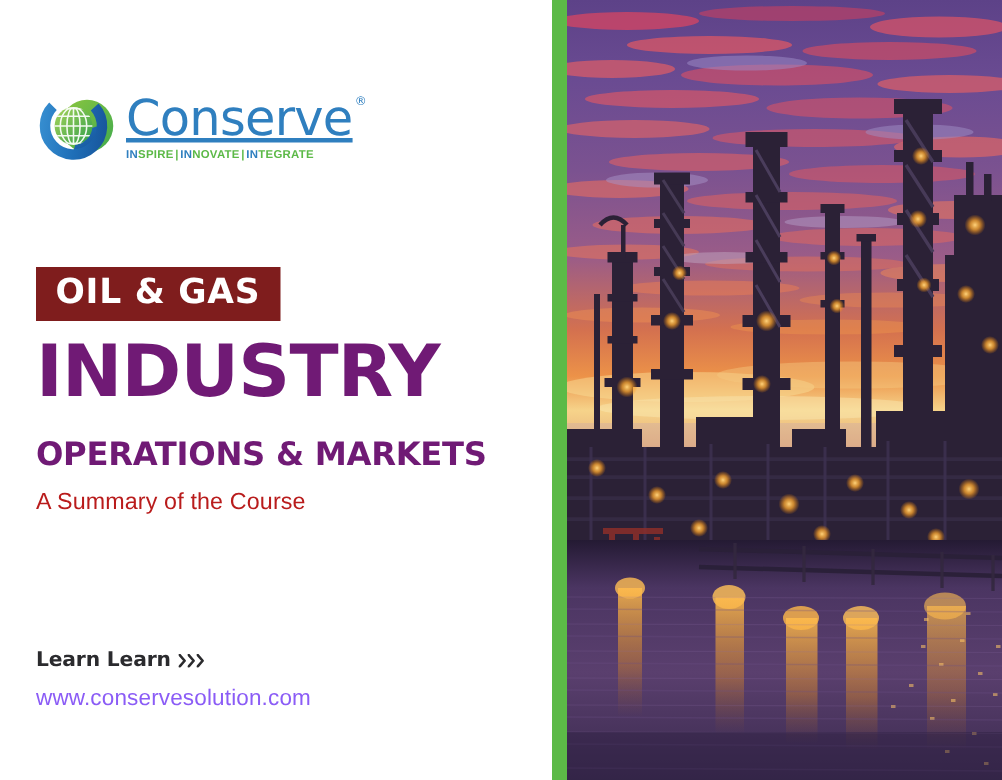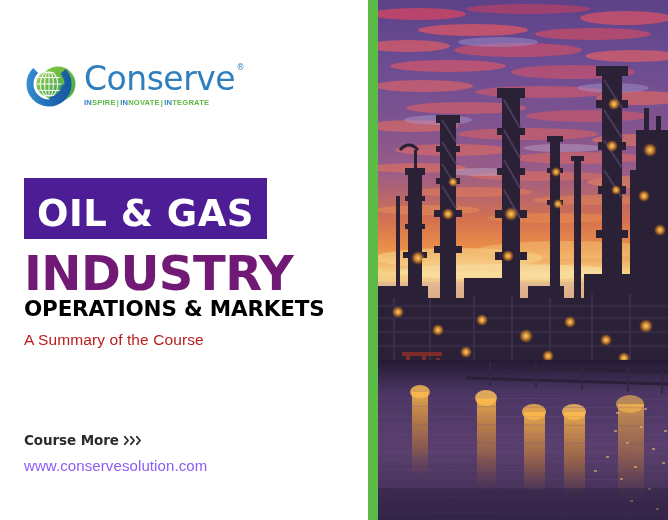--- a/index.html
+++ b/index.html
@@ -40,20 +40,21 @@
     padding-top:4px;
   }
   .logo-word {
     position:relative;
     font-size:33px;
     font-weight:400;
     letter-spacing:-0.5px;
     color:#2f7fbf;
     line-height:1;
     font-family:"DejaVu Sans", sans-serif;
+    text-decoration:underline;
   }
   .logo-reg {
     position:absolute;
     top:2px; right:-9px;
     font-size:8px;
     color:#2f7fbf;
   }
   .logo-tagline {
     margin-top:3px;
     font-size:7.6px;
@@ -67,41 +68,41 @@
   .tg-sep { color:#5cb947; padding:0 1px; }
 
   
   .headline-area {
     position:absolute;
     left:24px; top:178px;
     width:330px;
   }
   .banner-oilgas {
     display:inline-block;
-    background:#4c1d95;
+    background:#7f1d1d;
     color:#ffffff;
-    font-size:37px;
+    font-size:23px;
     font-weight:bold;
     letter-spacing:0.5px;
-    padding:17px 13px 7px 13px;
+    padding:6px 13px 7px 13px;
     line-height:1;
     font-family:"DejaVu Sans", sans-serif;
   }
   .headline-industry {
     margin-top:10px;
     color:#701a75;
     font-size:48px;
     font-weight:bold;
     letter-spacing:-0.5px;
     line-height:1;
     font-family:"DejaVu Sans", sans-serif;
   }
   .headline-sub {
-    margin-top:0;
-    color:#000000;
+    margin-top:20px;
+    color:#701a75;
     font-size:21.5px;
     font-weight:bold;
     letter-spacing:-0.2px;
     line-height:1.1;
     font-family:"DejaVu Sans", sans-serif;
   }
   .headline-desc {
     margin-top:10px;
     color:#b91c1c;
     font-size:15.5px;
@@ -212,21 +213,21 @@
 
     <div class="headline-area">
       <div class="banner-oilgas">OIL &amp; GAS</div>
       <div class="headline-industry">INDUSTRY</div>
       <div class="headline-sub">OPERATIONS &amp; MARKETS</div>
       <div class="headline-desc">A Summary of the Course</div>
     </div>
 
     <div class="footer-block">
       <div class="learn-more">
-        <span>Course More</span>
+        <span>Learn Learn</span>
         <span class="chevrons">
           <svg class="chev" viewBox="0 0 5 9">
               <path d="M0.7,0.6 L4.1,4.5 L0.7,8.4" fill="none" stroke="#2b2b2e" stroke-width="1.7" stroke-linecap="round" stroke-linejoin="round"></path>
             </svg>
           <svg class="chev" viewBox="0 0 5 9">
               <path d="M0.7,0.6 L4.1,4.5 L0.7,8.4" fill="none" stroke="#2b2b2e" stroke-width="1.7" stroke-linecap="round" stroke-linejoin="round"></path>
             </svg>
           <svg class="chev" viewBox="0 0 5 9">
               <path d="M0.7,0.6 L4.1,4.5 L0.7,8.4" fill="none" stroke="#2b2b2e" stroke-width="1.7" stroke-linecap="round" stroke-linejoin="round"></path>
             </svg>

